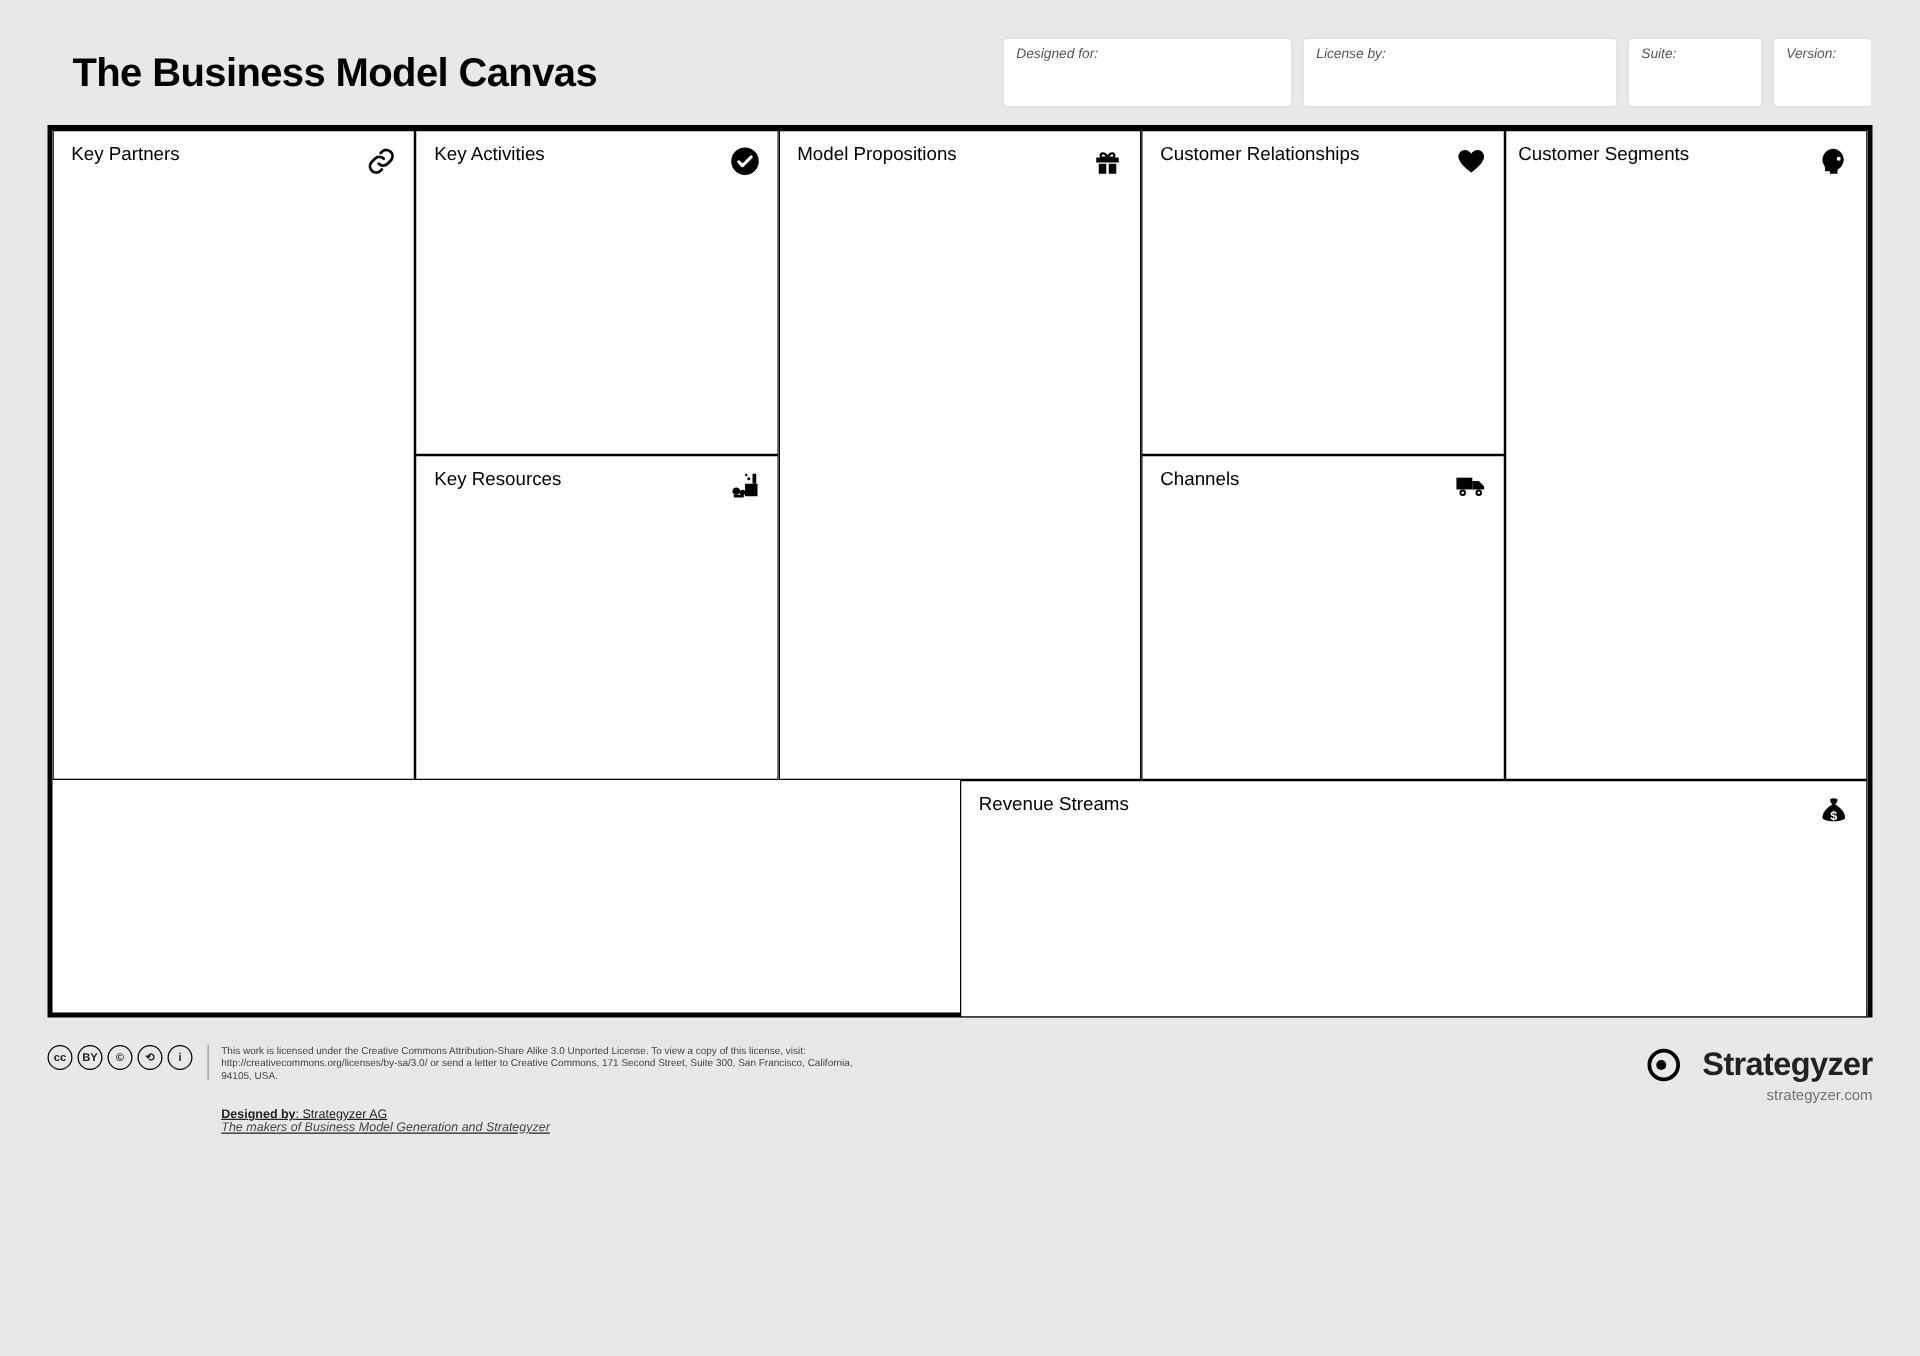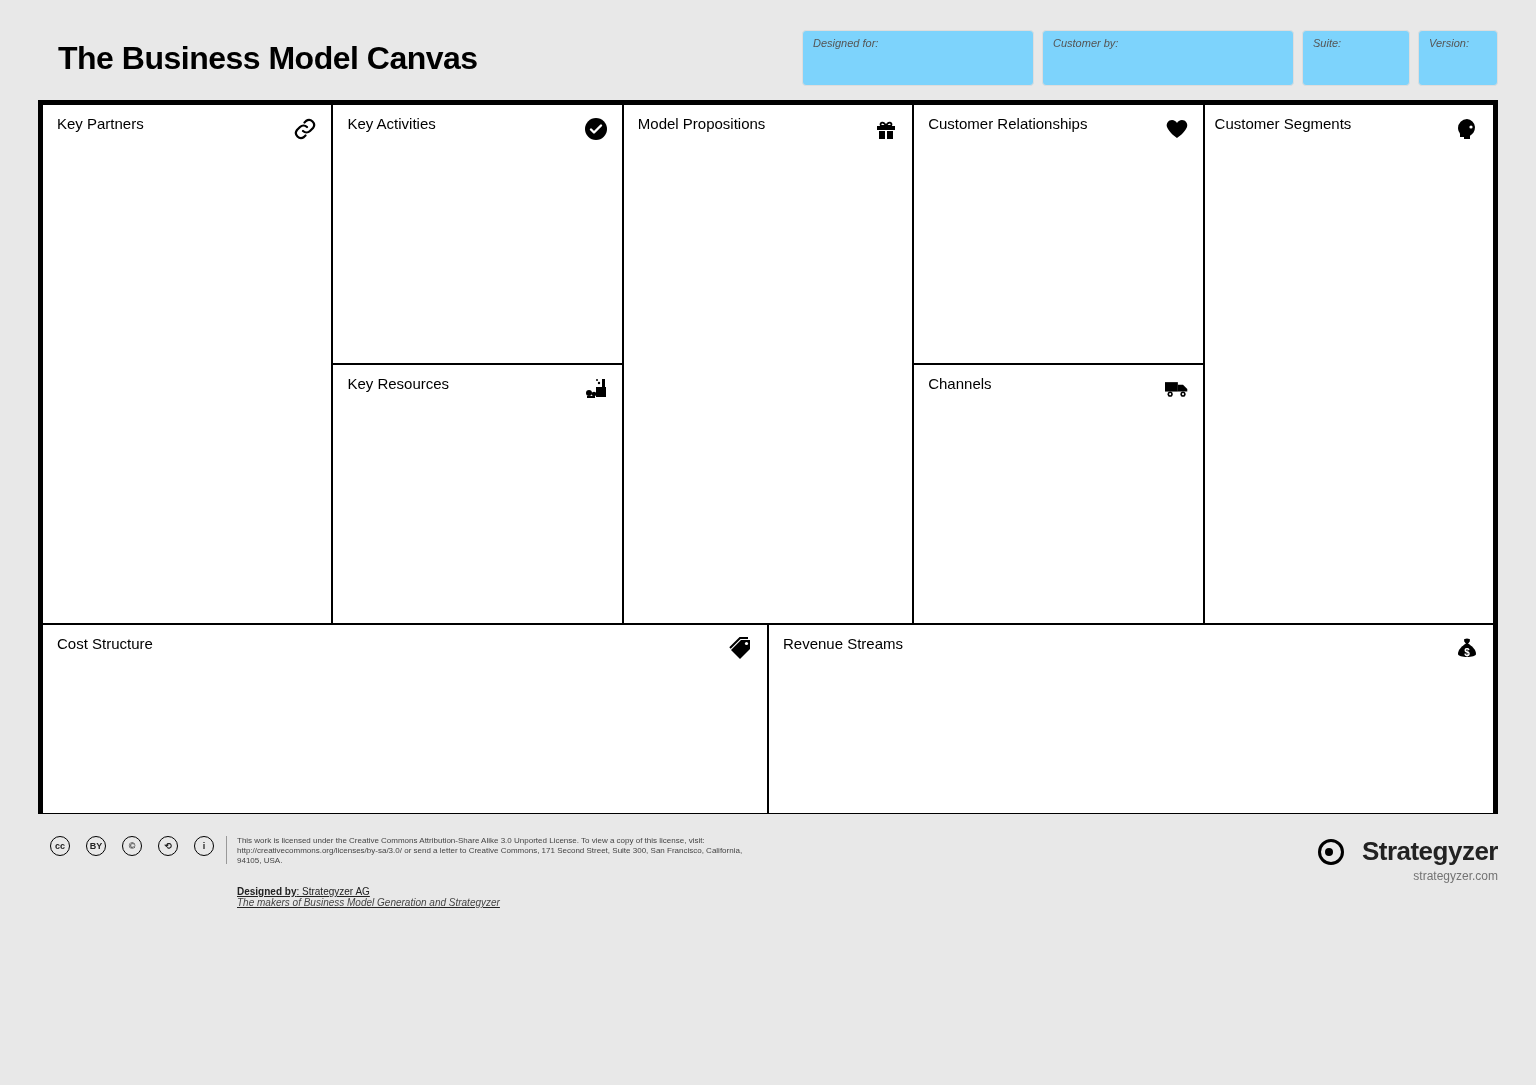--- a/index.html
+++ b/index.html
@@ -28,21 +28,21 @@
   .title {
     font-size: 32px;
     font-weight: 700;
     letter-spacing: -0.5px;
     flex: 0 0 500px;
     display: flex;
     align-items: center;
   }
   .meta-spacer { flex: 1 1 auto; }
   .meta-box {
-    background: #7dd3fc;
+    background: #ffffff;
     border: 1px solid #ddd;
     border-radius: 4px;
     padding: 6px 10px 0 10px;
     margin-left: 8px;
     font-size: 11px;
     font-style: italic;
     color: #555;
   }
   .meta-for   { flex: 0 0 232px; }
   .meta-by    { flex: 0 0 252px; }
@@ -101,21 +101,21 @@
   .cc-badges {
     display: flex;
     gap: 4px;
     margin-right: 12px;
   }
   .cc-badge {
     width: 20px; height: 20px;
     border: 1.5px solid #000;
     border-radius: 50%;
     display: flex; align-items: center; justify-content: center;
-    font-size: 9px; font-weight: 700; margin-left: 12px;
+    font-size: 9px; font-weight: 700;
   }
   .divider {
     width: 1px; height: 28px; background: #999; margin: 0 10px 0 0;
   }
   .license-text {
     font-size: 8px; line-height: 1.25;
     max-width: 520px;
     color: #444;
   }
   .footer-right {
@@ -144,21 +144,21 @@
 </style>
 </head>
 <body>
 
 <div class="sheet">
 
   <div class="header">
     <div class="title">The Business Model Canvas</div>
     <div class="meta-spacer"></div>
     <div class="meta-box meta-for"><span>Designed for:</span></div>
-    <div class="meta-box meta-by"><span>Customer by:</span></div>
+    <div class="meta-box meta-by"><span>License by:</span></div>
     <div class="meta-box meta-date"><span>Suite:</span></div>
     <div class="meta-box meta-ver"><span>Version:</span></div>
   </div>
 
   <div class="canvas">
 
     <div class="cell kp">
       <div class="cell-head">
         <span class="cell-title">Key Partners</span>
         <span class="cell-icon">
@@ -245,32 +245,20 @@
         <span class="cell-title">Customer Segments</span>
         <span class="cell-icon">
           <svg viewBox="0 0 24 24" fill="#000">
             <path d="M12 2a9 9 0 0 0-9 9c0 2 .7 3.2 1.3 4.2.4.7.7 1.2.7 2V20h4v2h6v-3.3c2.8-1.5 5-4.4 5-8.7A9 9 0 0 0 12 2z"></path>
             <circle cx="16" cy="10" r="1.6" fill="#fff"></circle>
           </svg>
         </span>
       </div>
     </div>
 
-    <div class="cell cost">
-      <div class="cell-head">
-        <span class="cell-title">Cost Structure</span>
-        <span class="cell-icon">
-          <svg viewBox="0 0 24 24" fill="#000">
-            <path d="M21 3l-9 0-10 10 9 9 10-10z"></path>
-            <circle cx="17.5" cy="6.5" r="1.6" fill="#fff"></circle>
-            <path d="M19 1l-8 0-10 10" fill="none" stroke="#000" stroke-width="2"></path>
-          </svg>
-        </span>
-      </div>
-    </div>
 
     <div class="cell rev">
       <div class="cell-head">
         <span class="cell-title">Revenue Streams</span>
         <span class="cell-icon">
           <svg viewBox="0 0 24 24" fill="#000">
             <ellipse cx="12" cy="3" rx="3" ry="1.5"></ellipse>
             <path d="M9 4h6l-2 3h-2z"></path>
             <path d="M10 7h4c4 3 7 6 7 10 0 4-18 4-18 0 0-4 3-7 7-10z"></path>
             <text x="12" y="19" text-anchor="middle" fill="#fff" font-size="10" font-weight="700" font-family="Arial">$</text>

